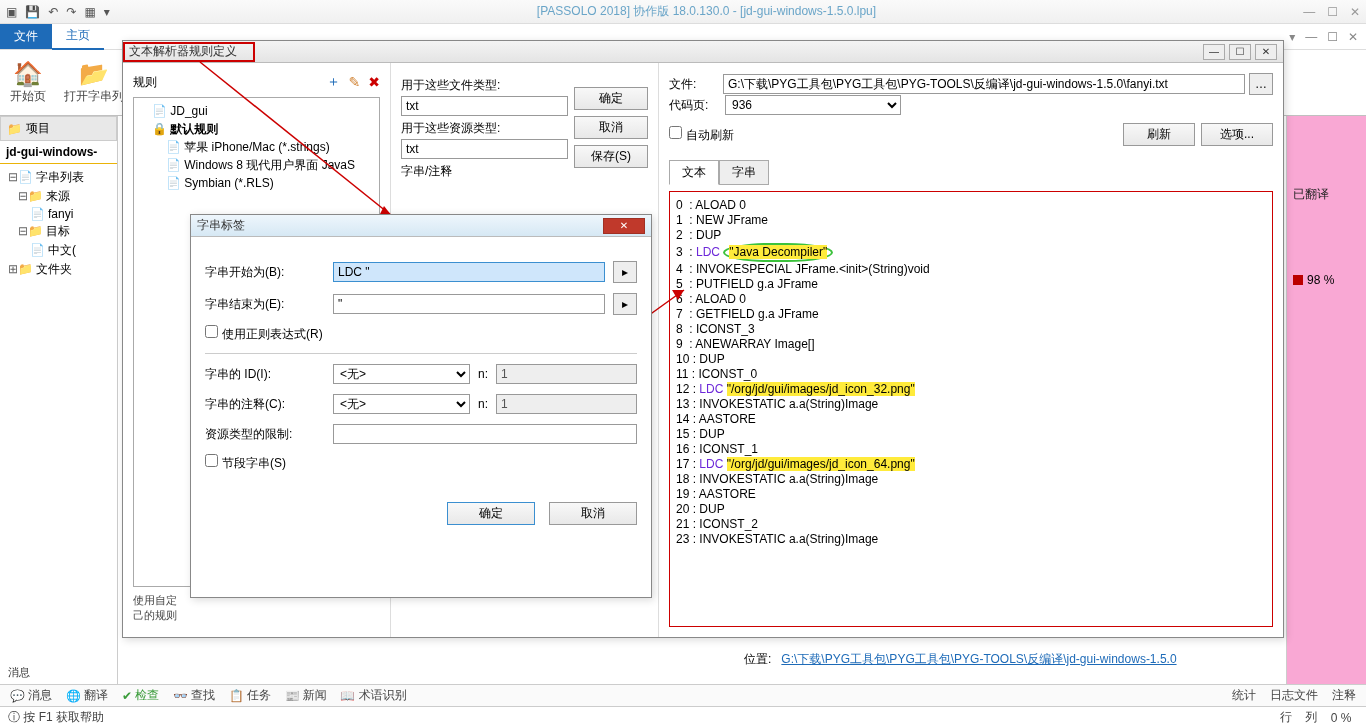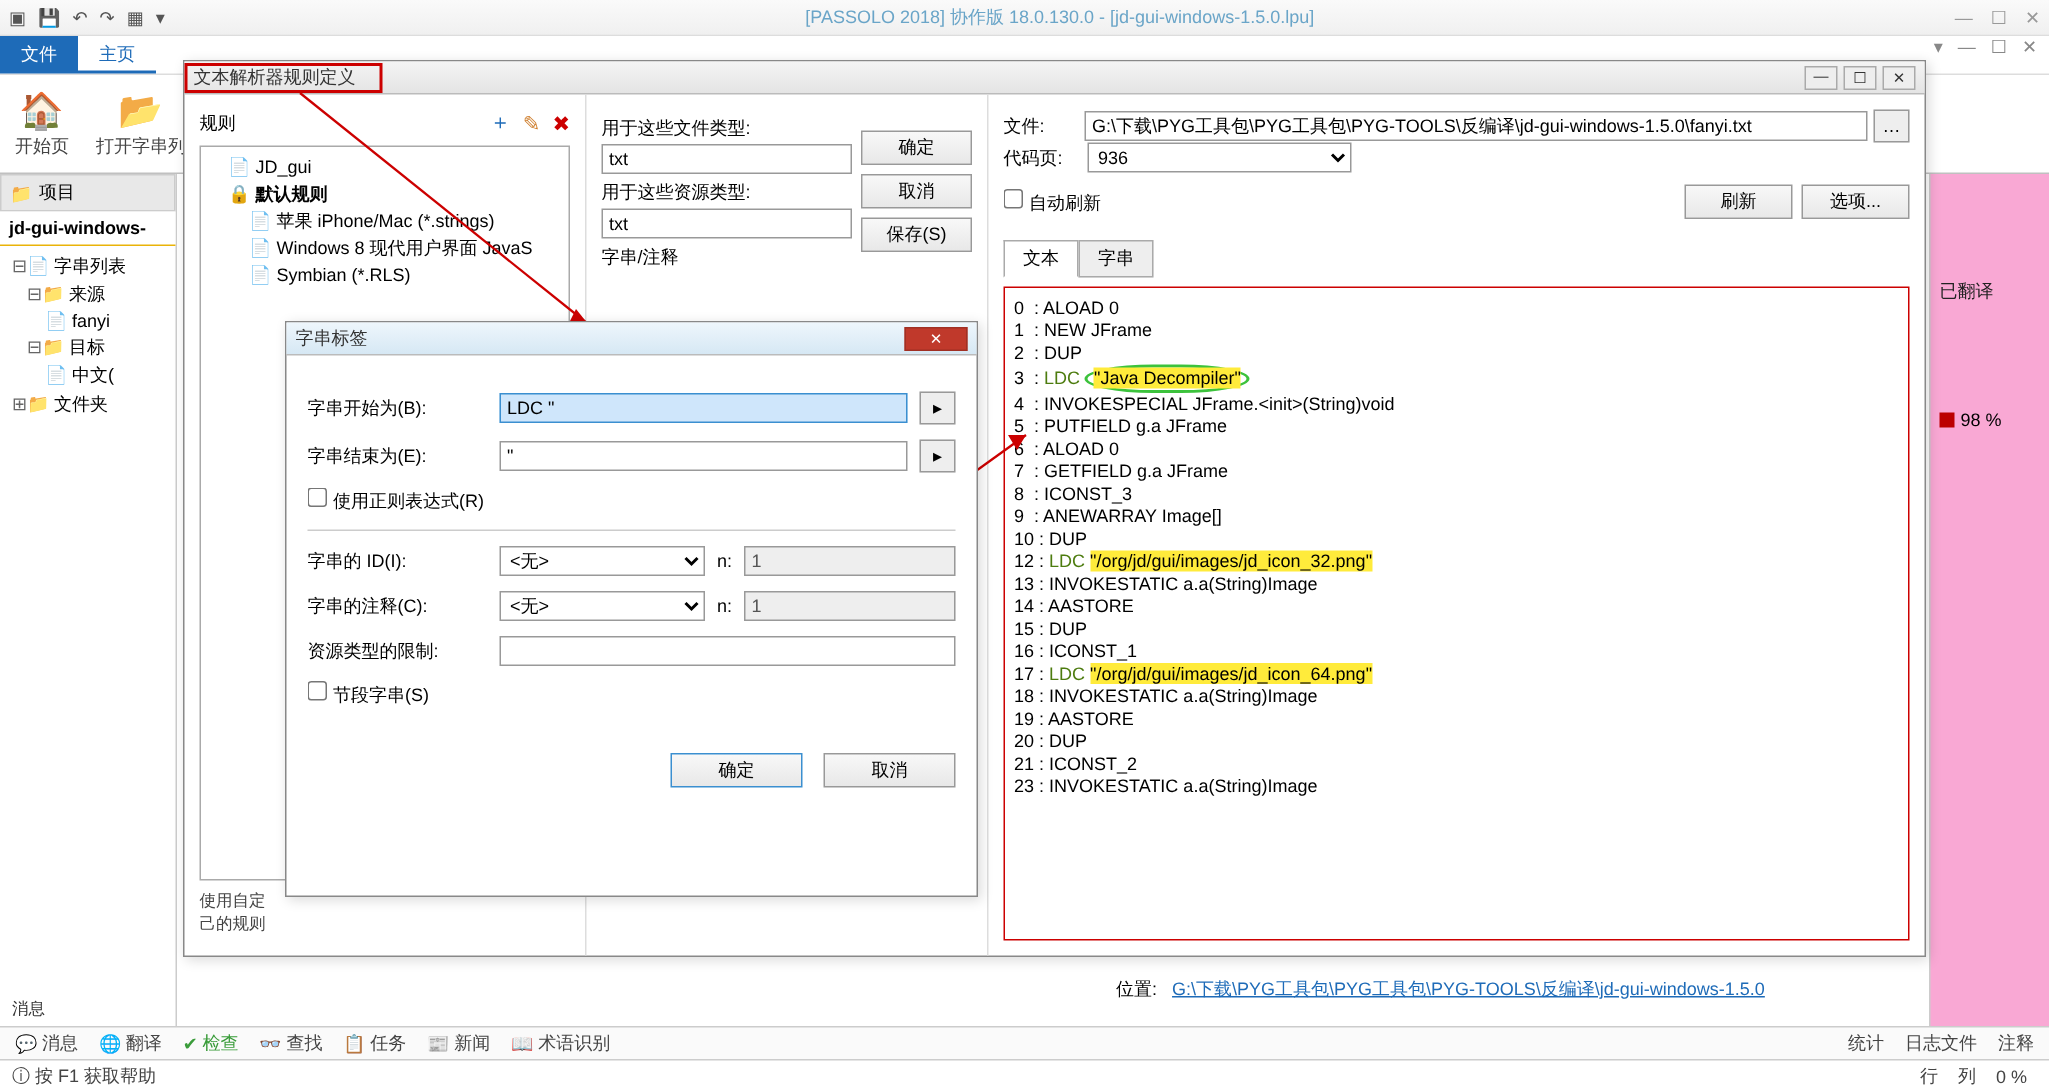--- a/index.html
+++ b/index.html
@@ -3,21 +3,21 @@
 <meta charset="utf-8">
 <style>
 * { margin:0; padding:0; box-sizing:border-box; font-family:"Microsoft YaHei","Segoe UI",Tahoma,sans-serif; font-size:12px; }
 body { background:#fff; width:1366px; height:728px; position:relative; overflow:hidden; }
 .titlebar { height:24px; background:linear-gradient(#fafafa,#f0f0f0); display:flex; align-items:center; padding:0 6px; border-bottom:1px solid #ddd; }
 .tb-icons { display:flex; gap:8px; color:#555; }
 .tb-icons span { cursor:pointer; }
 .tb-title { flex:1; text-align:center; color:#6aa5c8; }
 .tb-ctrl { display:flex; gap:12px; color:#999; }
 .tb-ctrl span { cursor:pointer; }
-.ribbon { height:26px; background:#fff; display:flex; border-bottom:1px solid #ddd; }
+.ribbon { height:26px; background:#fff; display:flex; align-items:center; border-bottom:1px solid #ddd; }
 .tab-file { background:#1e6bb8; color:#fff; padding:4px 14px; }
 .tab-home { color:#1e6bb8; padding:4px 14px; border-bottom:2px solid #1e6bb8; }
 .win-ctrl-r { margin-left:auto; display:flex; gap:10px; padding-right:8px; color:#888; }
 .ribbon-body { height:66px; background:#fff; border-bottom:1px solid #c0c0c0; display:flex; align-items:center; padding:4px 10px; gap:18px; }
 .rb-item { display:flex; flex-direction:column; align-items:center; color:#444; font-size:11px; }
 .rb-item .icn { font-size:24px; color:#d08030; }
 .left-col { position:absolute; left:0; top:116px; width:118px; bottom:22px; border-right:1px solid #ccc; background:#fff; }
 .panel-hdr { background:#e8e8e8; border:1px solid #ccc; padding:3px 6px; display:flex; align-items:center; gap:4px; }
 .tree { padding:4px 2px; font-size:11px; }
 .tree div { padding:1px 0 1px 6px; white-space:nowrap; }
@@ -57,21 +57,21 @@
 .rule-list div{white-space:nowrap}
 .rule-list .ri1{padding-left:14px}.rule-list .ri2{padding-left:28px}
 .lbl{display:block;margin:4px 0 2px}
 .fldrow{display:flex;align-items:center;gap:6px;margin-bottom:8px}
 .tabs2{display:flex;gap:0;margin:6px 0}
 .tabs2 .t{border:1px solid #aaa;padding:3px 12px;background:#eee;cursor:pointer}
 .tabs2 .t.active{background:#fff;border-bottom:1px solid #fff}
 #codebox{border:1px solid #c00;flex:1;padding:6px;font-family:Consolas,monospace;font-size:12px;line-height:15px;overflow:auto;background:#fff}
 #codebox .ln{white-space:pre}
 #codebox .hl{background:#ffeb3b}
-#codebox .ldc{color:#4d7c0f}
+#codebox .ldc{color:#6d28d9}
 .green-oval{display:inline-block;border:2px solid #3cc23c;border-radius:50%/60%;padding:0 4px}
 
 #strDlg{left:190px;top:214px;width:462px;height:384px;z-index:10}
 #strDlg .wnd-tb{background:linear-gradient(#eef6fc,#d6e8f4)}
 #strDlg .wnd-tb .close{background:#c0392b;color:#fff;border:1px solid #a03024;width:42px}
 #strDlg .dlg-body{padding:14px}
 .dlg-row{display:flex;align-items:center;gap:8px;margin:10px 0}
 .dlg-row .dl{width:120px}
 .dlg-row .txt{flex:1}
 .dlg-row .sel{flex:1}
@@ -231,20 +231,21 @@
           <div class="ln">1  : NEW JFrame</div>
           <div class="ln">2  : DUP</div>
           <div class="ln">3  : <span class="ldc">LDC </span><span class="green-oval"><span class="hl">"Java Decompiler"</span></span></div>
           <div class="ln">4  : INVOKESPECIAL JFrame.&lt;init&gt;(String)void</div>
           <div class="ln">5  : PUTFIELD g.a JFrame</div>
           <div class="ln">6  : ALOAD 0</div>
           <div class="ln">7  : GETFIELD g.a JFrame</div>
           <div class="ln">8  : ICONST_3</div>
           <div class="ln">9  : ANEWARRAY Image[]</div>
           <div class="ln">10 : DUP</div>
+          <div class="ln">11 : ICONST_0</div>
           <div class="ln">12 : <span class="ldc">LDC </span><span class="hl">"/org/jd/gui/images/jd_icon_32.png"</span></div>
           <div class="ln">13 : INVOKESTATIC a.a(String)Image</div>
           <div class="ln">14 : AASTORE</div>
           <div class="ln">15 : DUP</div>
           <div class="ln">16 : ICONST_1</div>
           <div class="ln">17 : <span class="ldc">LDC </span><span class="hl">"/org/jd/gui/images/jd_icon_64.png"</span></div>
           <div class="ln">18 : INVOKESTATIC a.a(String)Image</div>
           <div class="ln">19 : AASTORE</div>
           <div class="ln">20 : DUP</div>
           <div class="ln">21 : ICONST_2</div>

